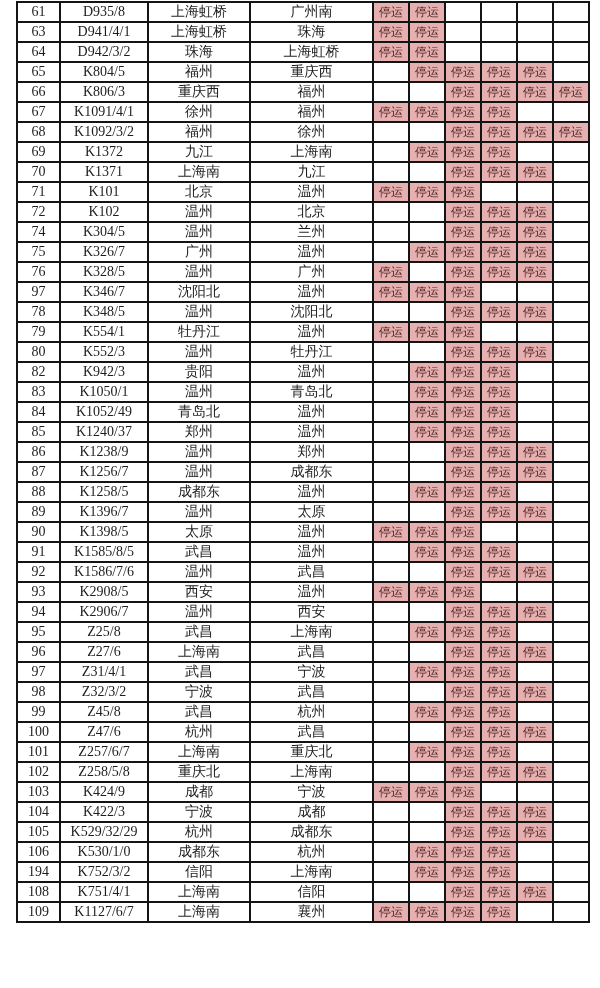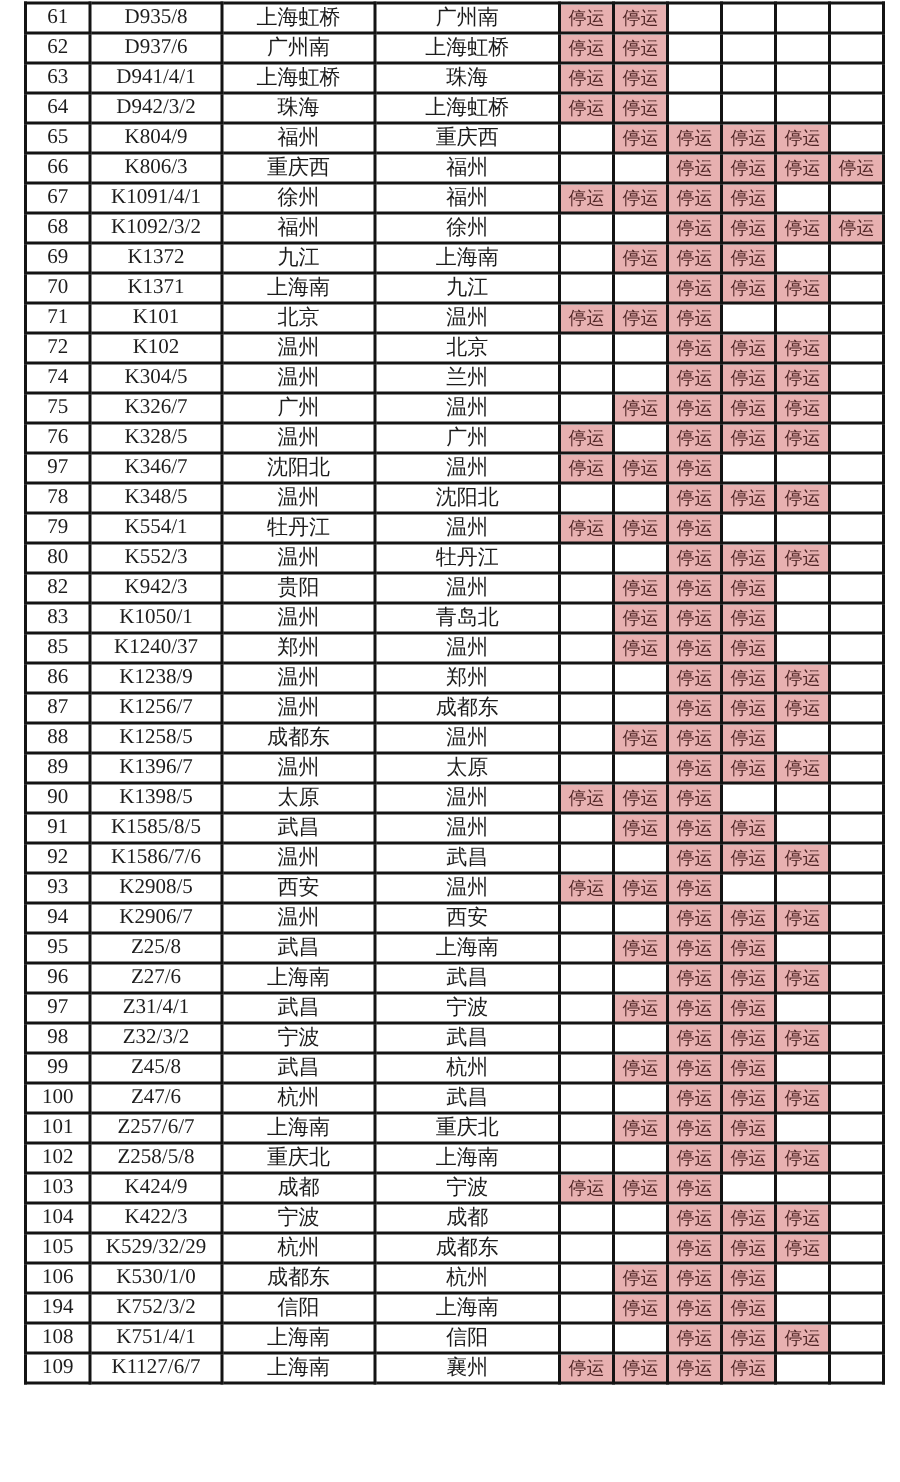--- a/index.html
+++ b/index.html
@@ -52,32 +52,20 @@
     <td>上海虹桥</td>
     <td>广州南</td>
     <td class="st sus">停运</td>
     <td class="st sus">停运</td>
     <td class="st"></td>
     <td class="st"></td>
     <td class="st"></td>
     <td class="st"></td>
   </tr>
       <tr>
-    <td>62</td>
-    <td>D937/6</td>
-    <td>广州南</td>
-    <td>上海虹桥</td>
-    <td class="st sus">停运</td>
-    <td class="st sus">停运</td>
-    <td class="st"></td>
-    <td class="st"></td>
-    <td class="st"></td>
-    <td class="st"></td>
-  </tr>
-      <tr>
     <td>63</td>
     <td>D941/4/1</td>
     <td>上海虹桥</td>
     <td>珠海</td>
     <td class="st sus">停运</td>
     <td class="st sus">停运</td>
     <td class="st"></td>
     <td class="st"></td>
     <td class="st"></td>
     <td class="st"></td>
@@ -89,21 +77,21 @@
     <td>上海虹桥</td>
     <td class="st sus">停运</td>
     <td class="st sus">停运</td>
     <td class="st"></td>
     <td class="st"></td>
     <td class="st"></td>
     <td class="st"></td>
   </tr>
       <tr>
     <td>65</td>
-    <td>K804/9</td>
+    <td>K804/5</td>
     <td>福州</td>
     <td>重庆西</td>
     <td class="st"></td>
     <td class="st sus">停运</td>
     <td class="st sus">停运</td>
     <td class="st sus">停运</td>
     <td class="st sus">停运</td>
     <td class="st"></td>
   </tr>
       <tr>
@@ -292,20 +280,32 @@
     <td>温州</td>
     <td>青岛北</td>
     <td class="st"></td>
     <td class="st sus">停运</td>
     <td class="st sus">停运</td>
     <td class="st sus">停运</td>
     <td class="st"></td>
     <td class="st"></td>
   </tr>
       <tr>
+    <td>84</td>
+    <td>K1052/49</td>
+    <td>青岛北</td>
+    <td>温州</td>
+    <td class="st"></td>
+    <td class="st sus">停运</td>
+    <td class="st sus">停运</td>
+    <td class="st sus">停运</td>
+    <td class="st"></td>
+    <td class="st"></td>
+  </tr>
+      <tr>
     <td>85</td>
     <td>K1240/37</td>
     <td>郑州</td>
     <td>温州</td>
     <td class="st"></td>
     <td class="st sus">停运</td>
     <td class="st sus">停运</td>
     <td class="st sus">停运</td>
     <td class="st"></td>
     <td class="st"></td>

